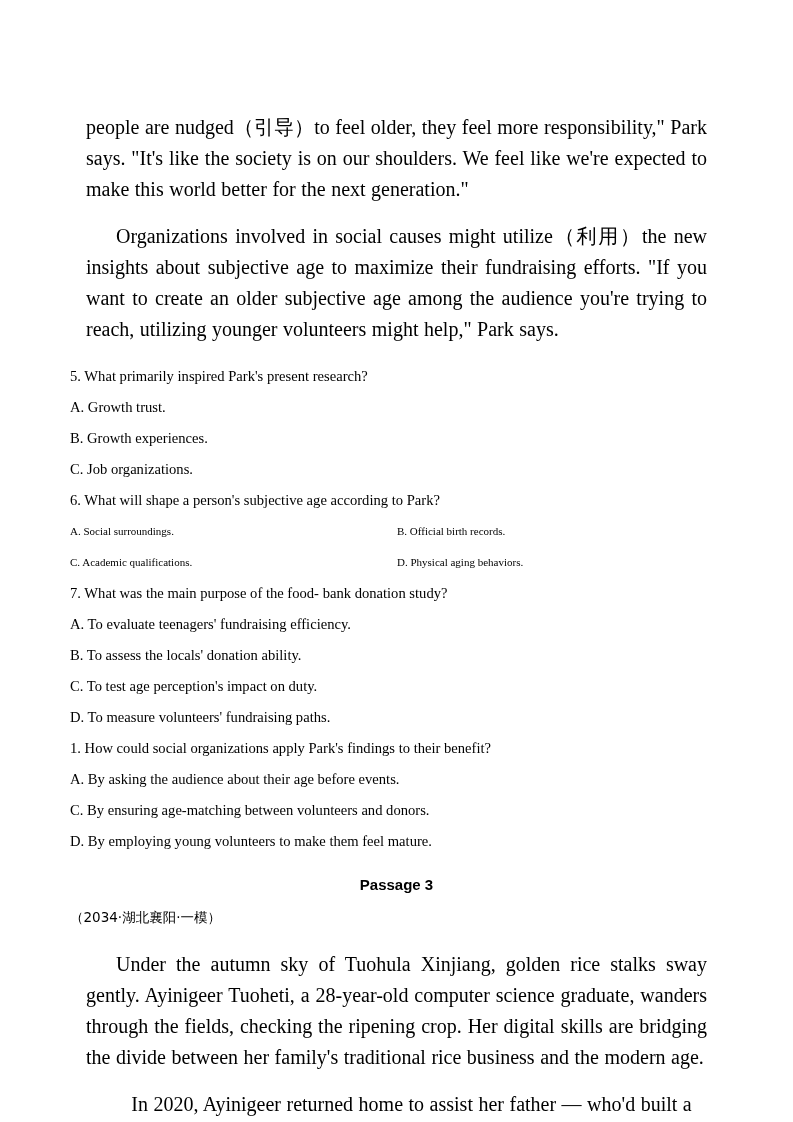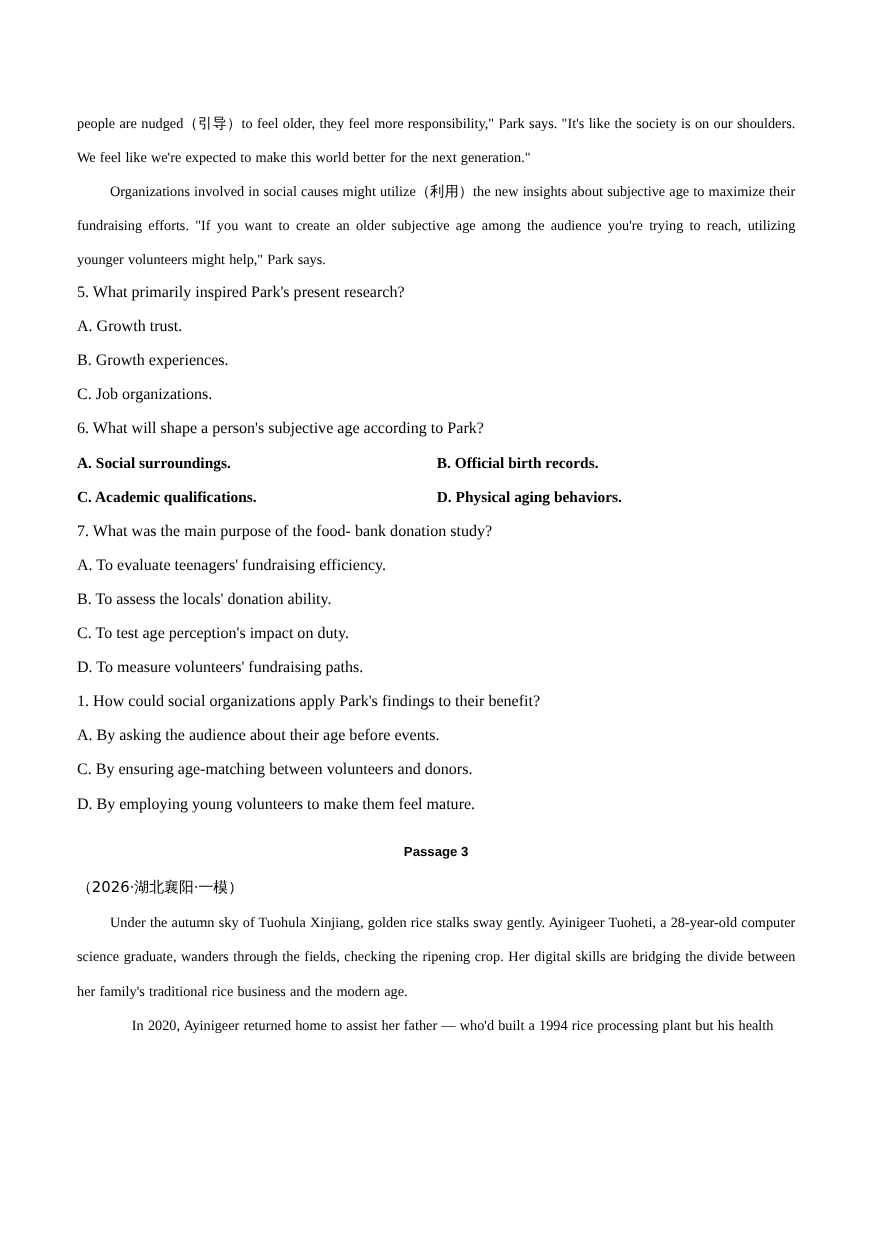--- a/index.html
+++ b/index.html
@@ -23,66 +23,65 @@
     height: 1122px;
   }
   .content {
     position: absolute;
     left: 70px;
     top: 96px;
     width: 653px;
   }
   
   .para {
-    font-size: 13px;
+    font-size: 20px;
     line-height: 31px;
     text-align: justify;
     text-justify: inter-word;
-    margin: 0;
+    margin: 16px;
     word-spacing: 0.5px;
   }
   .para.indent {
     text-indent: 30px;
   }
   .para.last-nojustify {
     text-align: center;
   }
   
   .qline {
     font-size: 14.6px;
     line-height: 31px;
     margin: 0;
     text-align: left;
     white-space: nowrap;
   }
   
   .opt-row {
-    font-size: 14px;
+    font-size: 11px;
     line-height: 31px;
     margin: 0;
     position: relative;
     height: 31px;
-    font-weight: bold;
   }
   .opt-col-a {
     position: absolute;
     left: 0;
     top: 0;
     white-space: nowrap;
   }
   .opt-col-b {
     position: absolute;
     left: 327px;
     top: 0;
     white-space: nowrap;
   }
   .passage-title {
     font-family: "Liberation Sans", "DejaVu Sans", sans-serif;
     font-weight: bold;
-    font-size: 12px;
+    font-size: 15px;
     text-align: center;
     line-height: 31px;
     margin: 0;
     padding-top: 12px;
   }
   .source-line {
     font-size: 13.4px;
     line-height: 31px;
     margin: 0;
     text-align: left;
@@ -136,21 +135,21 @@
     <p class="qline">C. To test age perception's impact on duty.</p>
     <p class="qline">D. To measure volunteers' fundraising paths.</p>
 
     <p class="qline">1. How could social organizations apply Park's findings to their benefit?</p>
     <p class="qline">A. By asking the audience about their age before events.</p>
     <p class="qline">C. By ensuring age-matching between volunteers and donors.</p>
     <p class="qline">D. By employing young volunteers to make them feel mature.</p>
 
     <p class="passage-title">Passage 3</p>
 
-    <p class="source-line cn">（2026·湖北襄阳·一模）</p>
+    <p class="source-line cn">（2034·湖北襄阳·一模）</p>
 
     <p class="para indent">Under the autumn sky of Tuohula Xinjiang, golden rice stalks sway gently. Ayinigeer Tuoheti, a 28-year-old computer science graduate, wanders through the fields, checking the ripening crop. Her digital skills are bridging the divide between her family's traditional rice business and the modern age.</p>
 
     <p class="para indent last-nojustify">In 2020, Ayinigeer returned home to assist her father — who'd built a 1994 rice processing plant but his health</p>
 
   </div>
 
 </div>
 
 </body></html>

